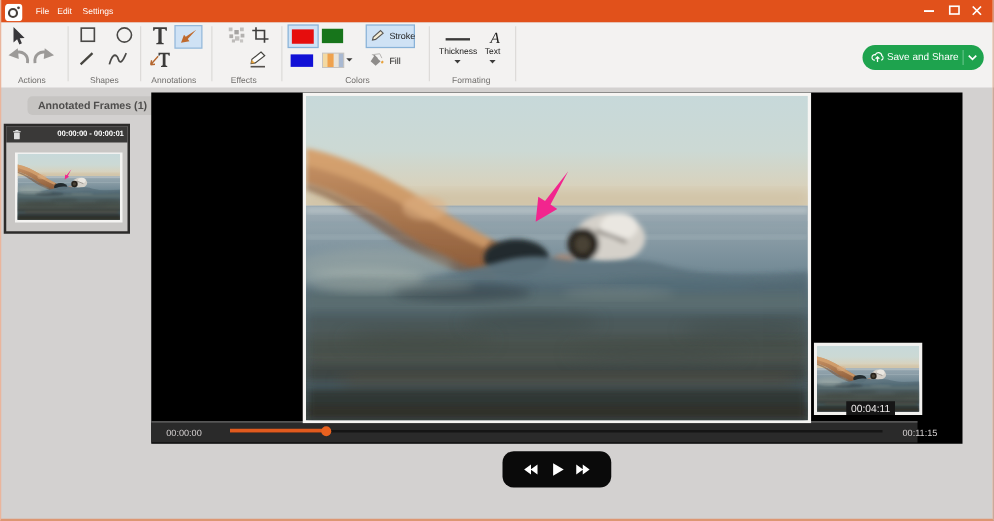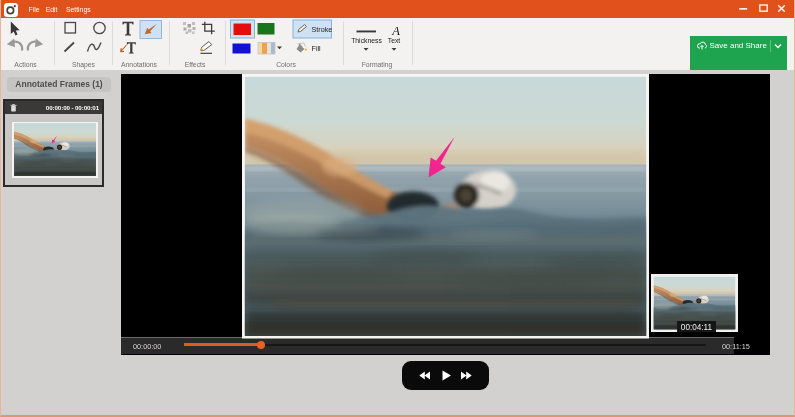--- a/index.html
+++ b/index.html
@@ -8,21 +8,21 @@
   .abs{position:absolute}
   
   #winborder{left:0;top:0;width:793px;height:415px;border-left:1px solid #eab59c;
        border-right:1px solid #eab59c;border-bottom:2px solid #dd9672;pointer-events:none;z-index:50}
   #titlebar{left:0;top:0;width:795px;height:18px;background:#e1511b}
   .menu{color:#ffffff;font-size:6.8px;top:5.5px}
   #toolbar{left:0;top:18px;width:795px;height:52px;background:#f3f2f1}
   .sep{top:21px;width:1px;height:44px;background:#dddbd9}
   .seclab{top:60.5px;font-size:6.8px;color:#6f6d6b;text-align:center;width:80px}
   
-  #pill{left:7px;top:77px;width:104px;height:15px;background:#c6c4c2;border-radius:4px;
+  #pill{left:22px;top:77px;width:104px;height:15px;background:#c6c4c2;border-radius:4px;
         color:#4e4d4c;font-size:8.5px;font-weight:bold;text-align:center;line-height:15px}
   #card{left:3px;top:99px;width:97px;height:84px;background:#c9c7c5;border:2px solid #2c2b2a}
   #cardhead{left:0;top:0;width:97px;height:13px;background:#3a3938;color:#fff}
   #cardtime{right:3px;top:3.2px;font-size:6.2px;font-weight:bold;letter-spacing:-0.1px}
   
   #player{left:121px;top:74px;width:649px;height:281px;background:#000}
   #timeline{left:0;top:262.5px;width:613px;height:16.5px;background:#2a2a2a;border-top:1.5px solid #6a6a6a}
   .ttime{color:#d6d2d2;font-size:7.3px;top:267.5px}
   
   #controls{left:402px;top:361px;width:87px;height:29px;background:#0a0a0a;border-radius:9px}
@@ -127,21 +127,21 @@
     <text x="311.5" y="33.2" font-size="7.2" fill="#21201f" font-family="Liberation Sans">Fill</text>
 
     <rect x="356.5" y="12.5" width="19.5" height="1.9" fill="#3b3a39"></rect>
     <text x="366.5" y="25.3" font-size="6.8" fill="#21201f" font-family="Liberation Sans" text-anchor="middle">Thickness</text>
     <path d="M363.5 30 L368.5 30 L366 32.7 Z" fill="#3c3b3a"></path>
     <text x="396" y="16.5" font-size="12.5" fill="#21201f" font-family="Liberation Serif" font-style="italic" text-anchor="middle">A</text>
     <text x="394" y="25.3" font-size="6.8" fill="#21201f" font-family="Liberation Sans" text-anchor="middle">Text</text>
     <path d="M391.5 30 L396.5 30 L394 32.7 Z" fill="#3c3b3a"></path>
   </svg>
 
-  <div class="abs" style="left:690px;top:36px;width:97px;height:34px;background:#1ea34e;border-radius:0">
+  <div class="abs" style="left:690px;top:36px;width:97px;height:20px;background:#1ea34e;border-radius:10px">
     <svg class="abs" style="left:6.5px;top:5px" width="10" height="10" viewBox="0 0 12 12">
       <path d="M3.5 8.5 a2.6 2.6 0 1 1 0.4-5.1 a3.2 3.2 0 0 1 6.2 0.9 a2.2 2.2 0 0 1 -0.6 4.2" fill="none" stroke="#fff" stroke-width="1.2"></path>
       <path d="M6 10.2 L6 5.6 M4.2 7.2 L6 5.4 L7.8 7.2" stroke="#fff" stroke-width="1.2" fill="none"></path>
     </svg>
     <div class="abs" style="left:19.5px;top:5px;font-size:8px;color:#fff">Save and Share</div>
     <div class="abs" style="left:80px;top:4px;width:1px;height:12px;background:#5cc182"></div>
     <svg class="abs" style="left:83px;top:7px" width="10" height="7" viewBox="0 0 10 7">
       <path d="M2 1.5 L5 4.5 L8 1.5" fill="none" stroke="#fff" stroke-width="1.3"></path>
     </svg>
   </div>

